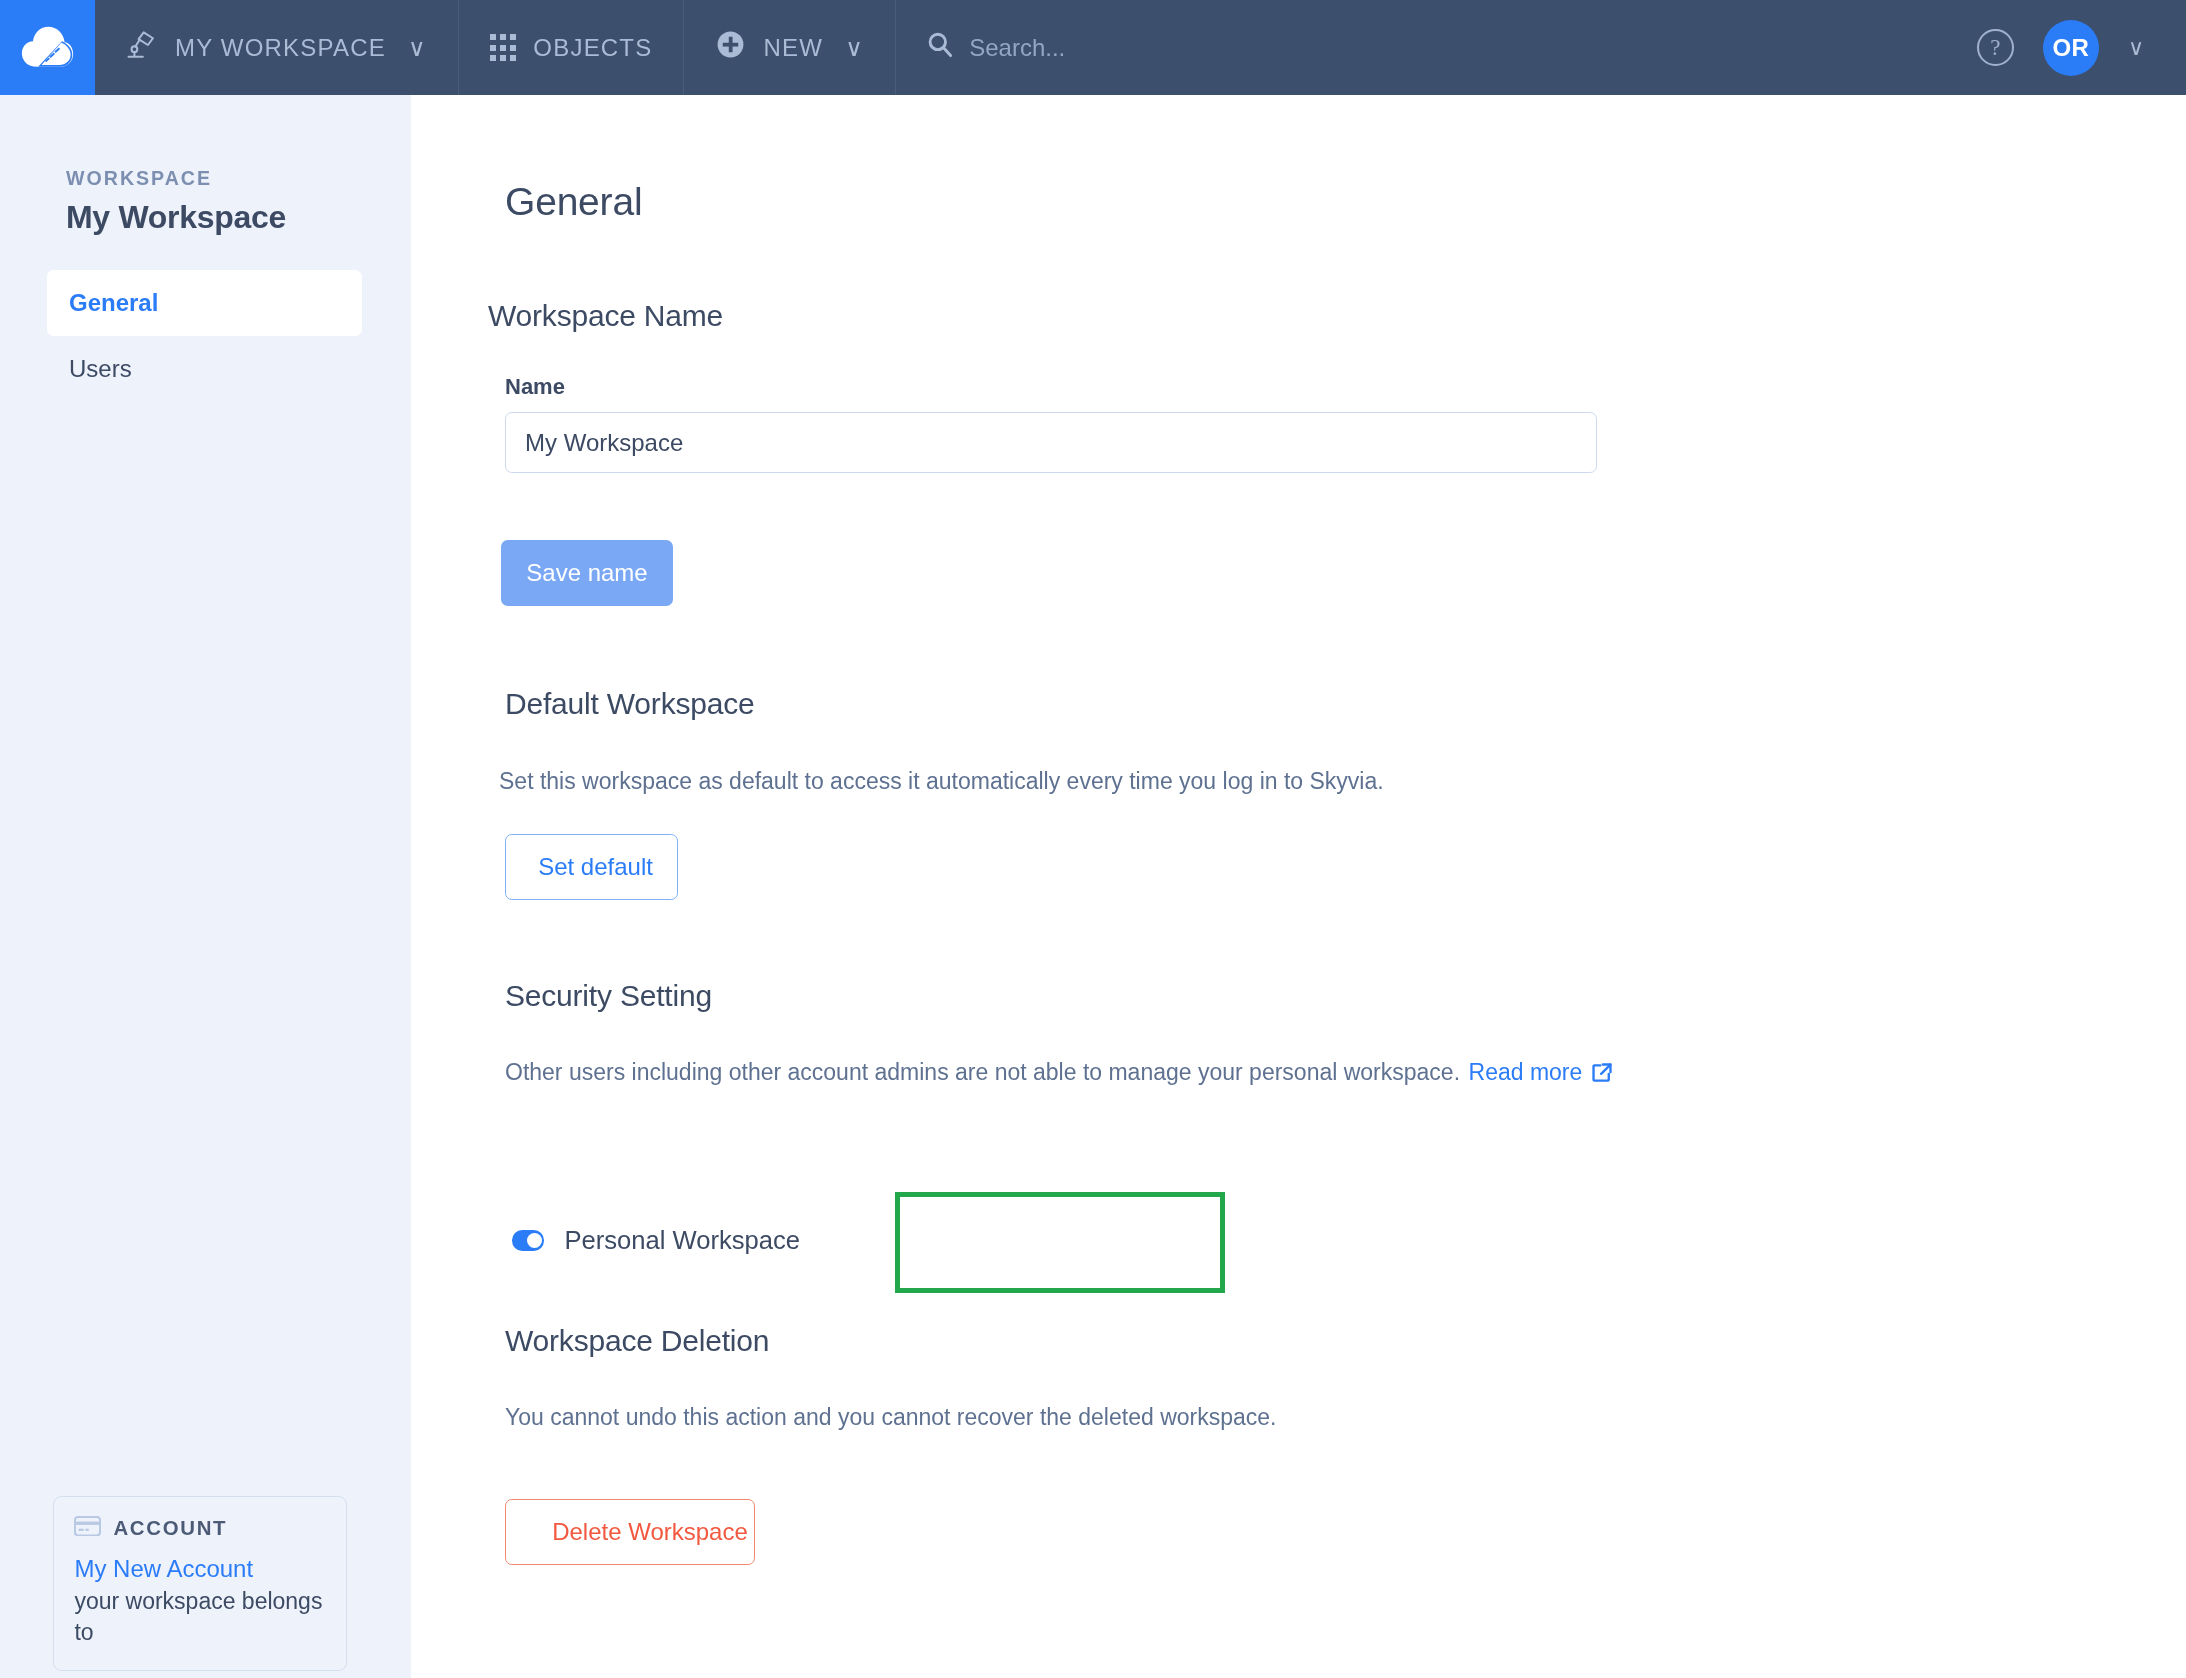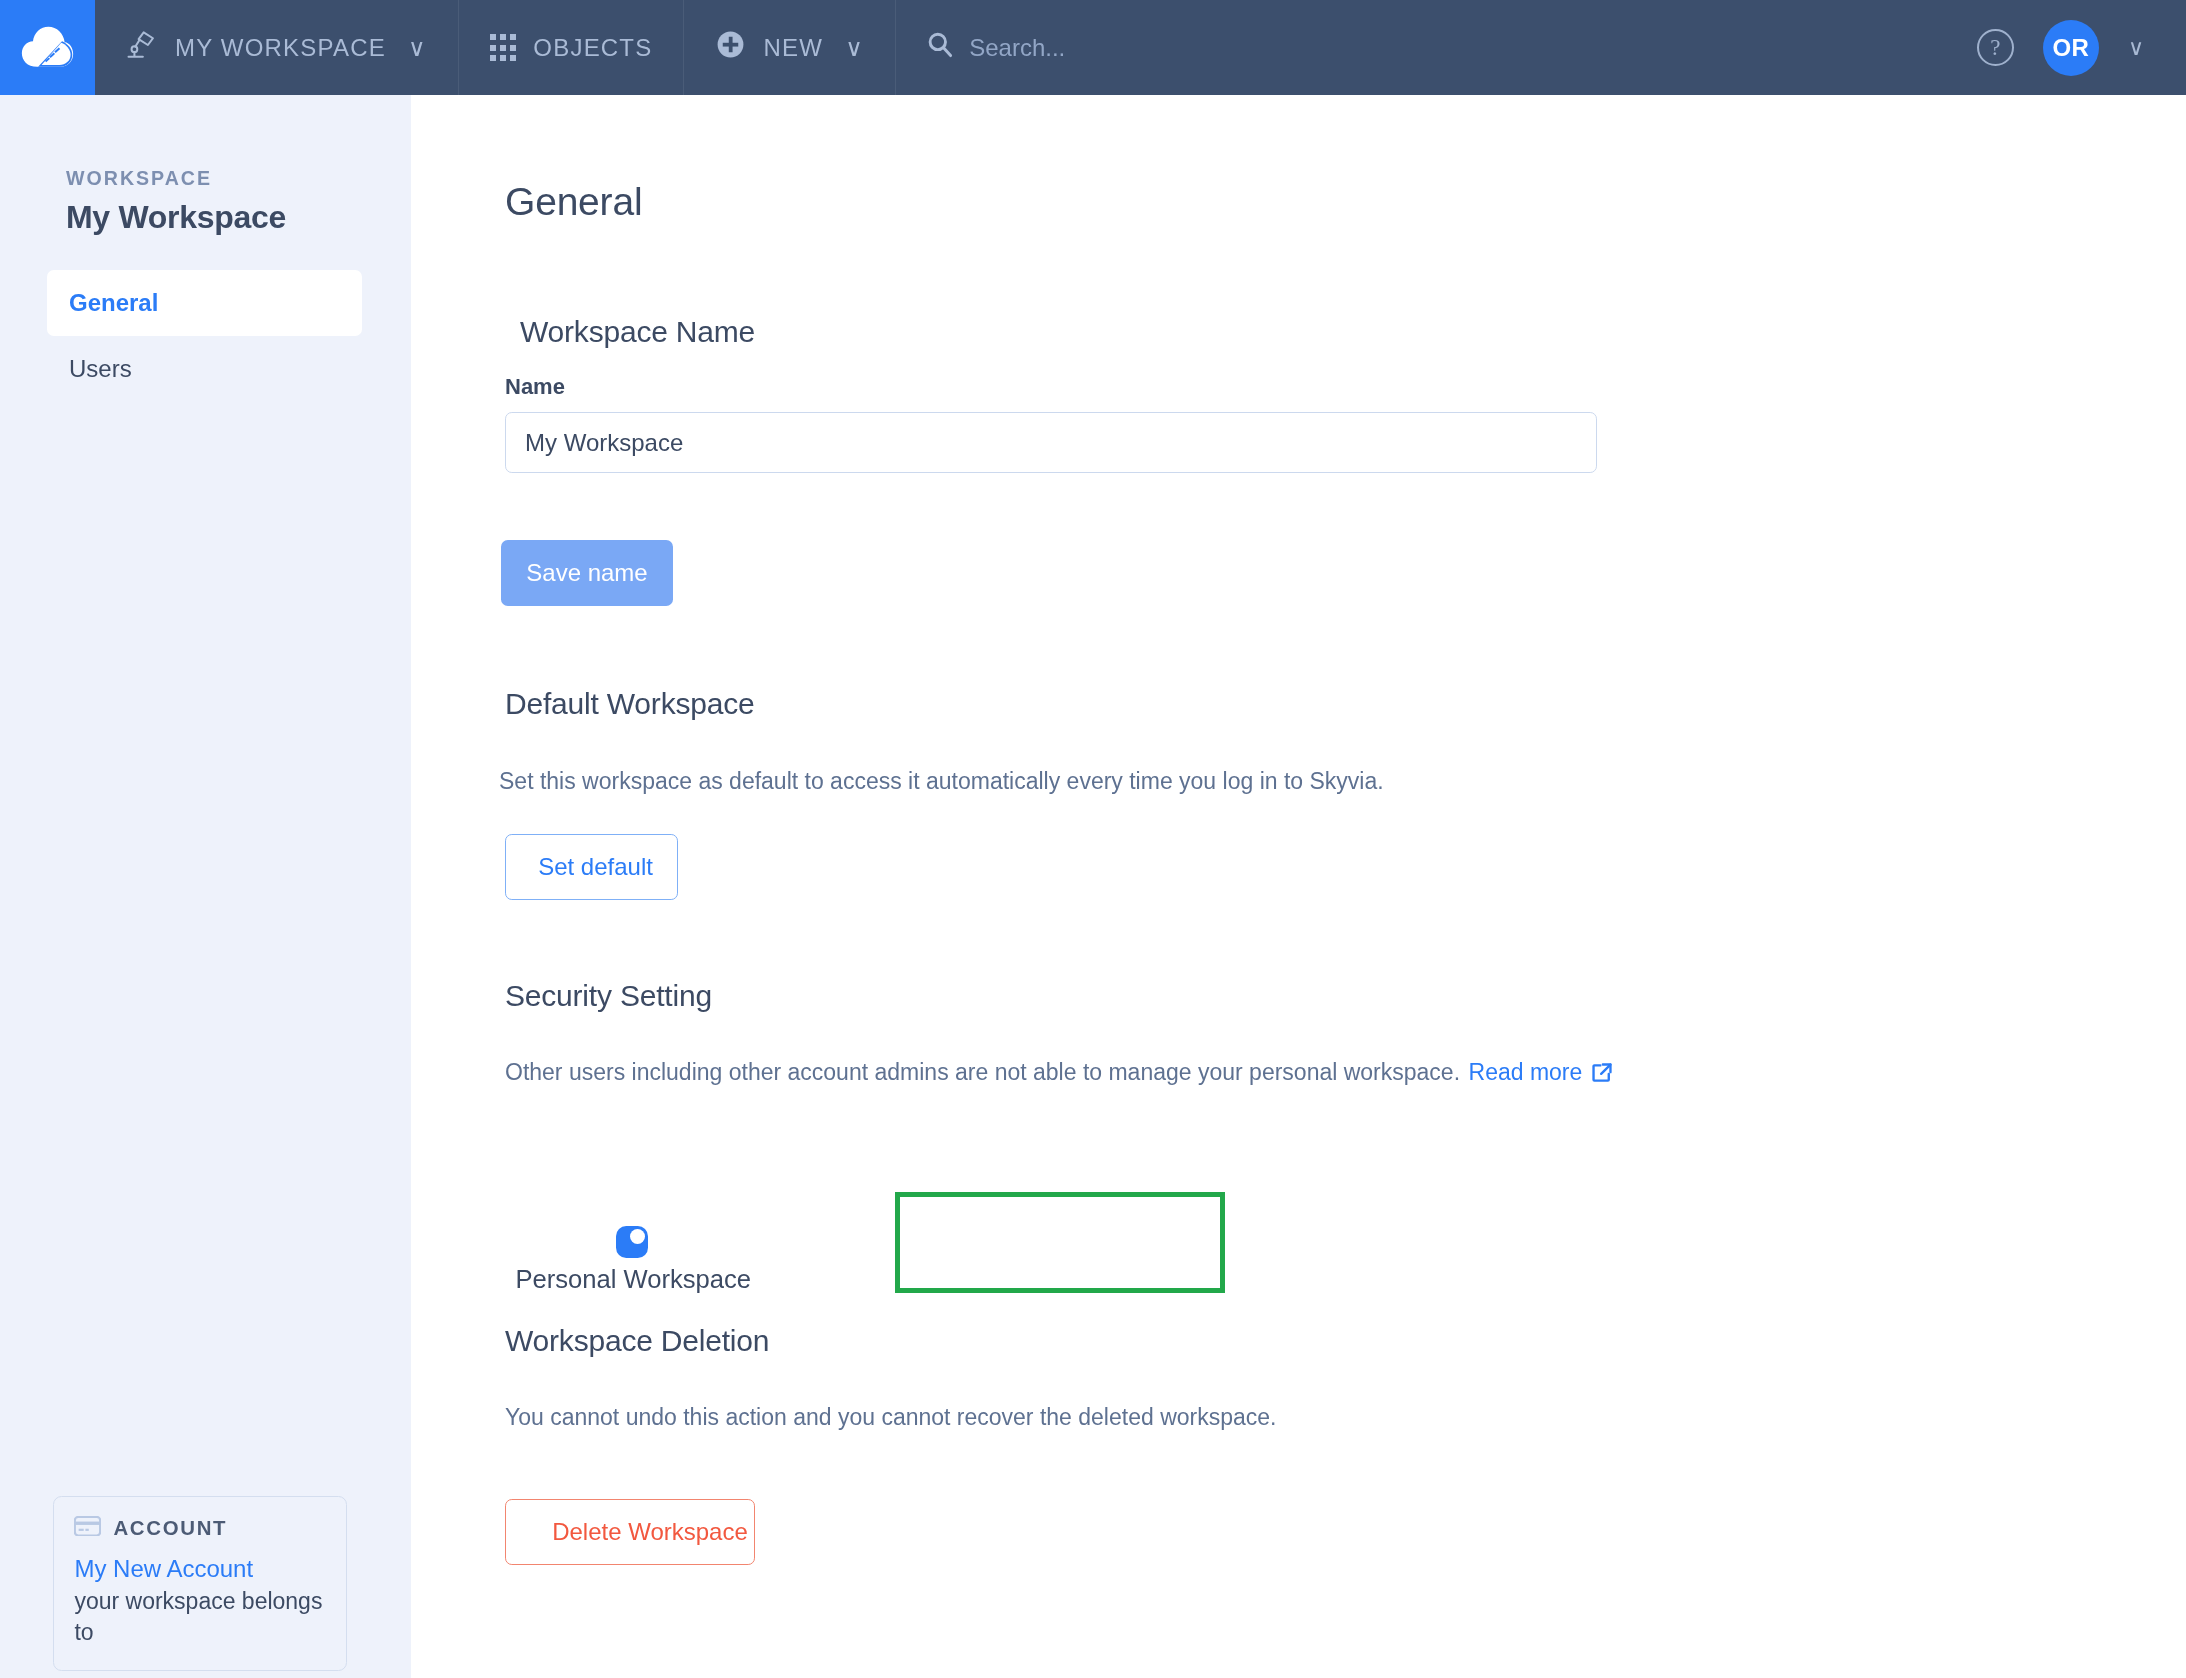--- a/index.html
+++ b/index.html
@@ -222,23 +222,22 @@
 
   
   .hl-box {
     position: absolute;
     border: 5.1px solid #22a84a;
     background: #ffffff;
   }
   .toggle-row {
     display: flex;
     align-items: center;
-    gap: 7px;
-    cursor: pointer;
-    flex-direction: column;
+    gap: 17px;
+    cursor: pointer;
   }
   .switch {
     width: 32px; height: 20.4px;
     border-radius: 10.2px;
     background: #2b7cf7;
     position: relative;
     flex: 0 0 32px;
   }
   .switch .knob {
     position: absolute;
@@ -356,21 +355,21 @@
     </div>
     <div class="account-name">My New Account</div>
     <div class="account-sub">your workspace belongs to</div>
   </div>
 </div>
 
 <div class="main">
 
   <div class="page-title">General</div>
 
-  <div style="position:absolute; top:204px; left:109px;margin-top:16px;" class="sect-head">Workspace Name</div>
+  <div style="position:absolute; top:204px; left:77px;" class="sect-head">Workspace Name</div>
 
   <div style="position:absolute; top:279px; left:94px;" class="field-label">Name</div>
 
   <input class="text-input" style="position: absolute; top: 317px; left: 94px;" value="My Workspace">
 
   <button class="btn-primary" style="position:absolute; top:417px; left:90px;margin-top:28px;">Save name</button>
 
   <div style="position:absolute; top:592px; left:94px;" class="sect-head">Default Workspace</div>
 
   <div style="position:absolute; top:673px; left:88px;" class="sect-desc">Set this workspace as default to access it automatically every time you log in to Skyvia.</div>

